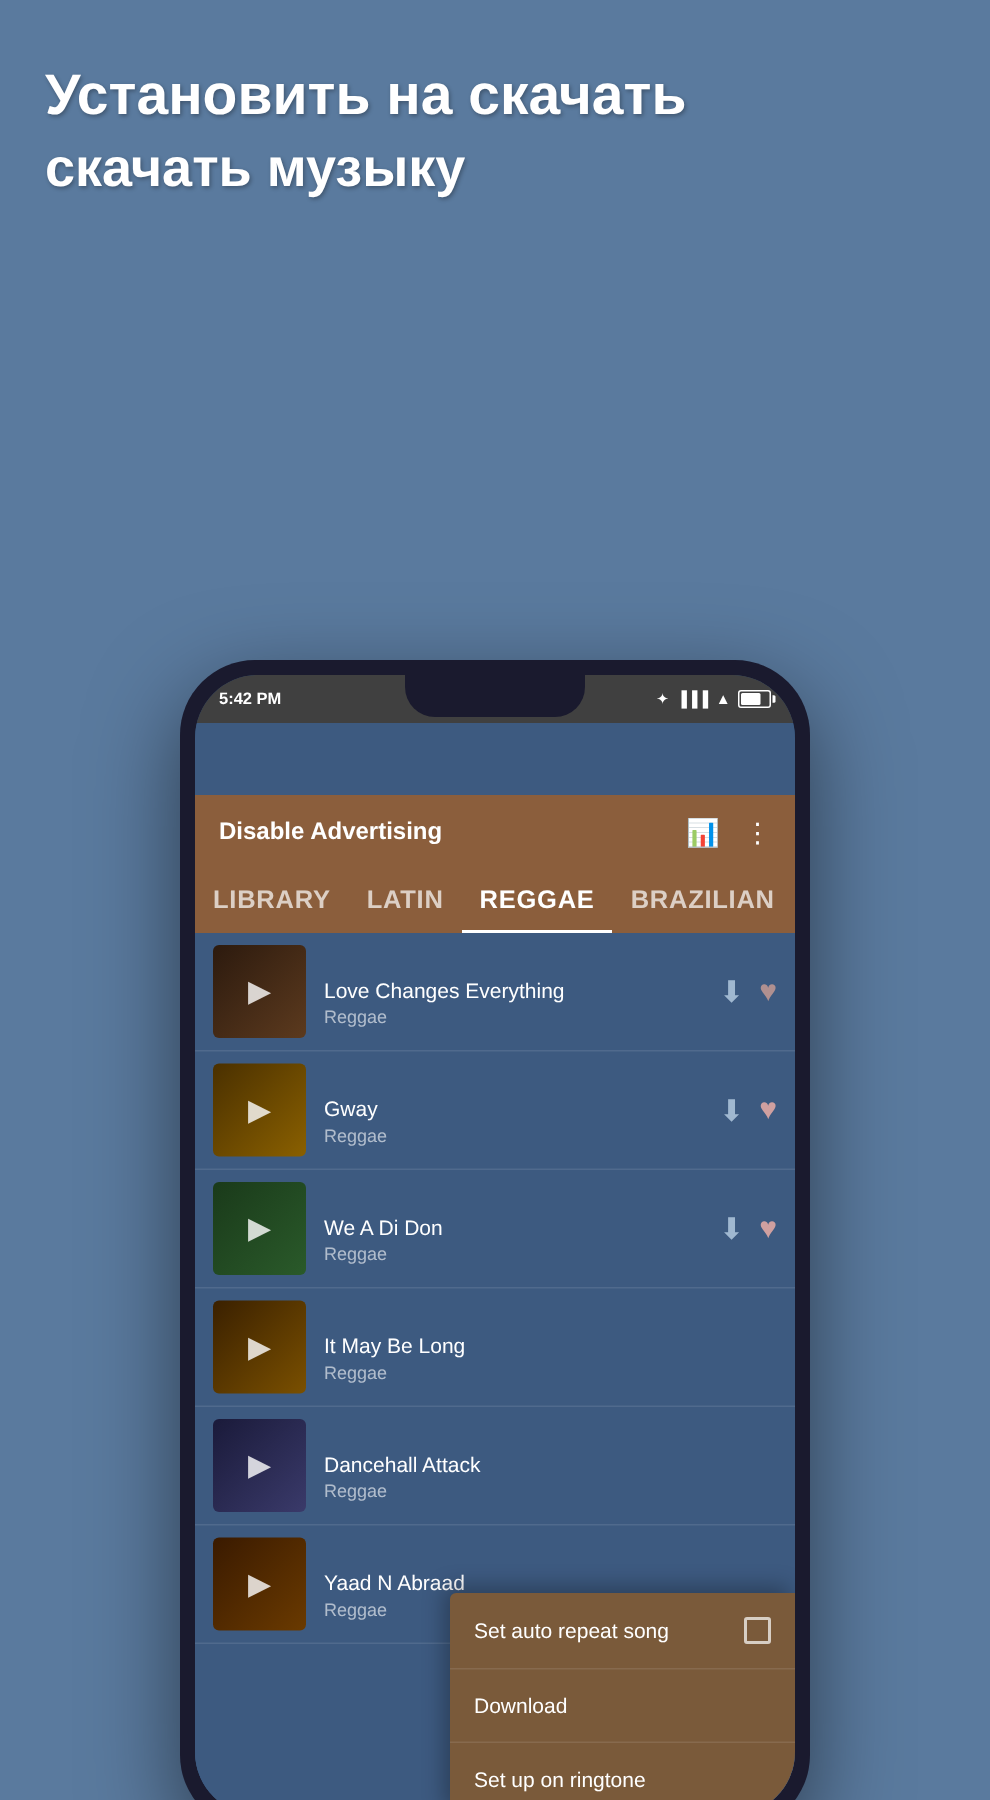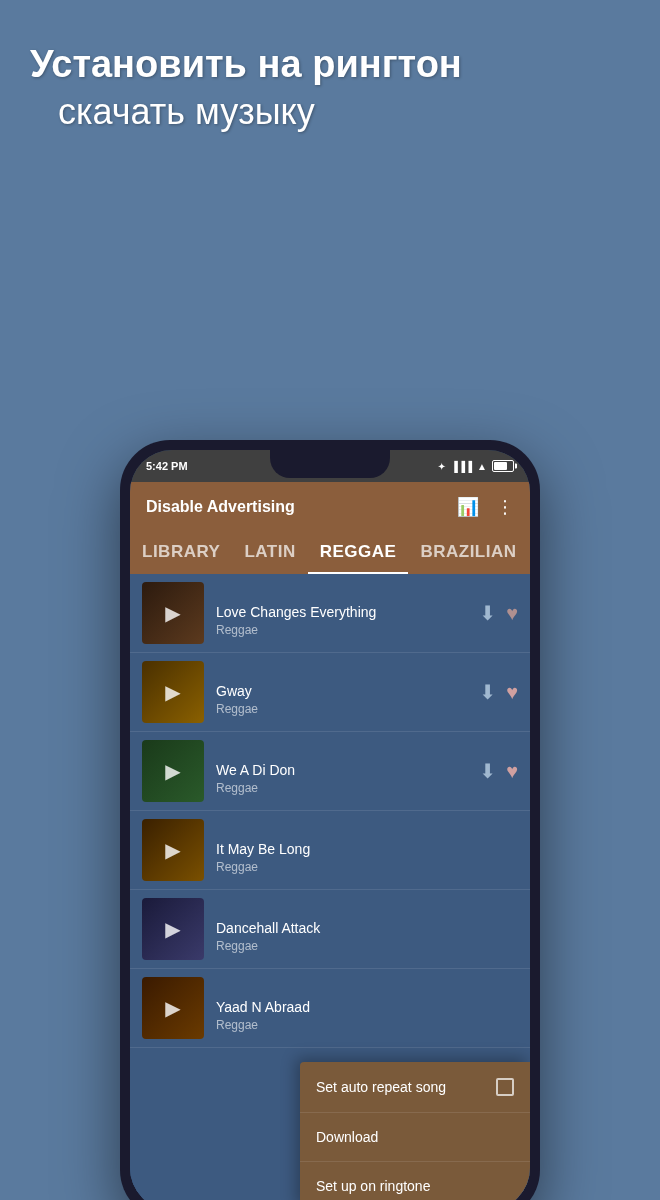--- a/index.html
+++ b/index.html
@@ -122,20 +122,21 @@
       flex-direction: column;
     }
 
     
     .app-header {
       background: #8B5E3C;
       padding: 14px 16px;
       display: flex;
       align-items: center;
       justify-content: space-between;
+      margin-top: 48px;
     }
     .app-title {
       color: white;
       font-size: 16px;
       font-weight: bold;
     }
     .header-icons {
       display: flex;
       gap: 16px;
       align-items: center;
@@ -267,22 +268,22 @@
       height: 18px;
       border: 2px solid rgba(255,255,255,0.7);
       border-radius: 2px;
       flex-shrink: 0;
     }
   </style>
 </head>
 <body>
 
 <div class="top-text">
-  <h1>Установить на рингтон</h1>
-  <h1 style="font-weight:400; font-size:36px;margin-left:28px;">скачать музыку</h1>
+  <h1>Установить на скачать</h1>
+  <h1 style="font-weight:700; font-size:36px;">скачать музыку</h1>
 </div>
 
 <div class="phone-wrapper">
   <div class="phone-outer">
     <div class="phone-inner">
 
       <div class="notch"></div>
 
       <div class="status-bar">
         <span class="status-left">5:42 PM</span>

